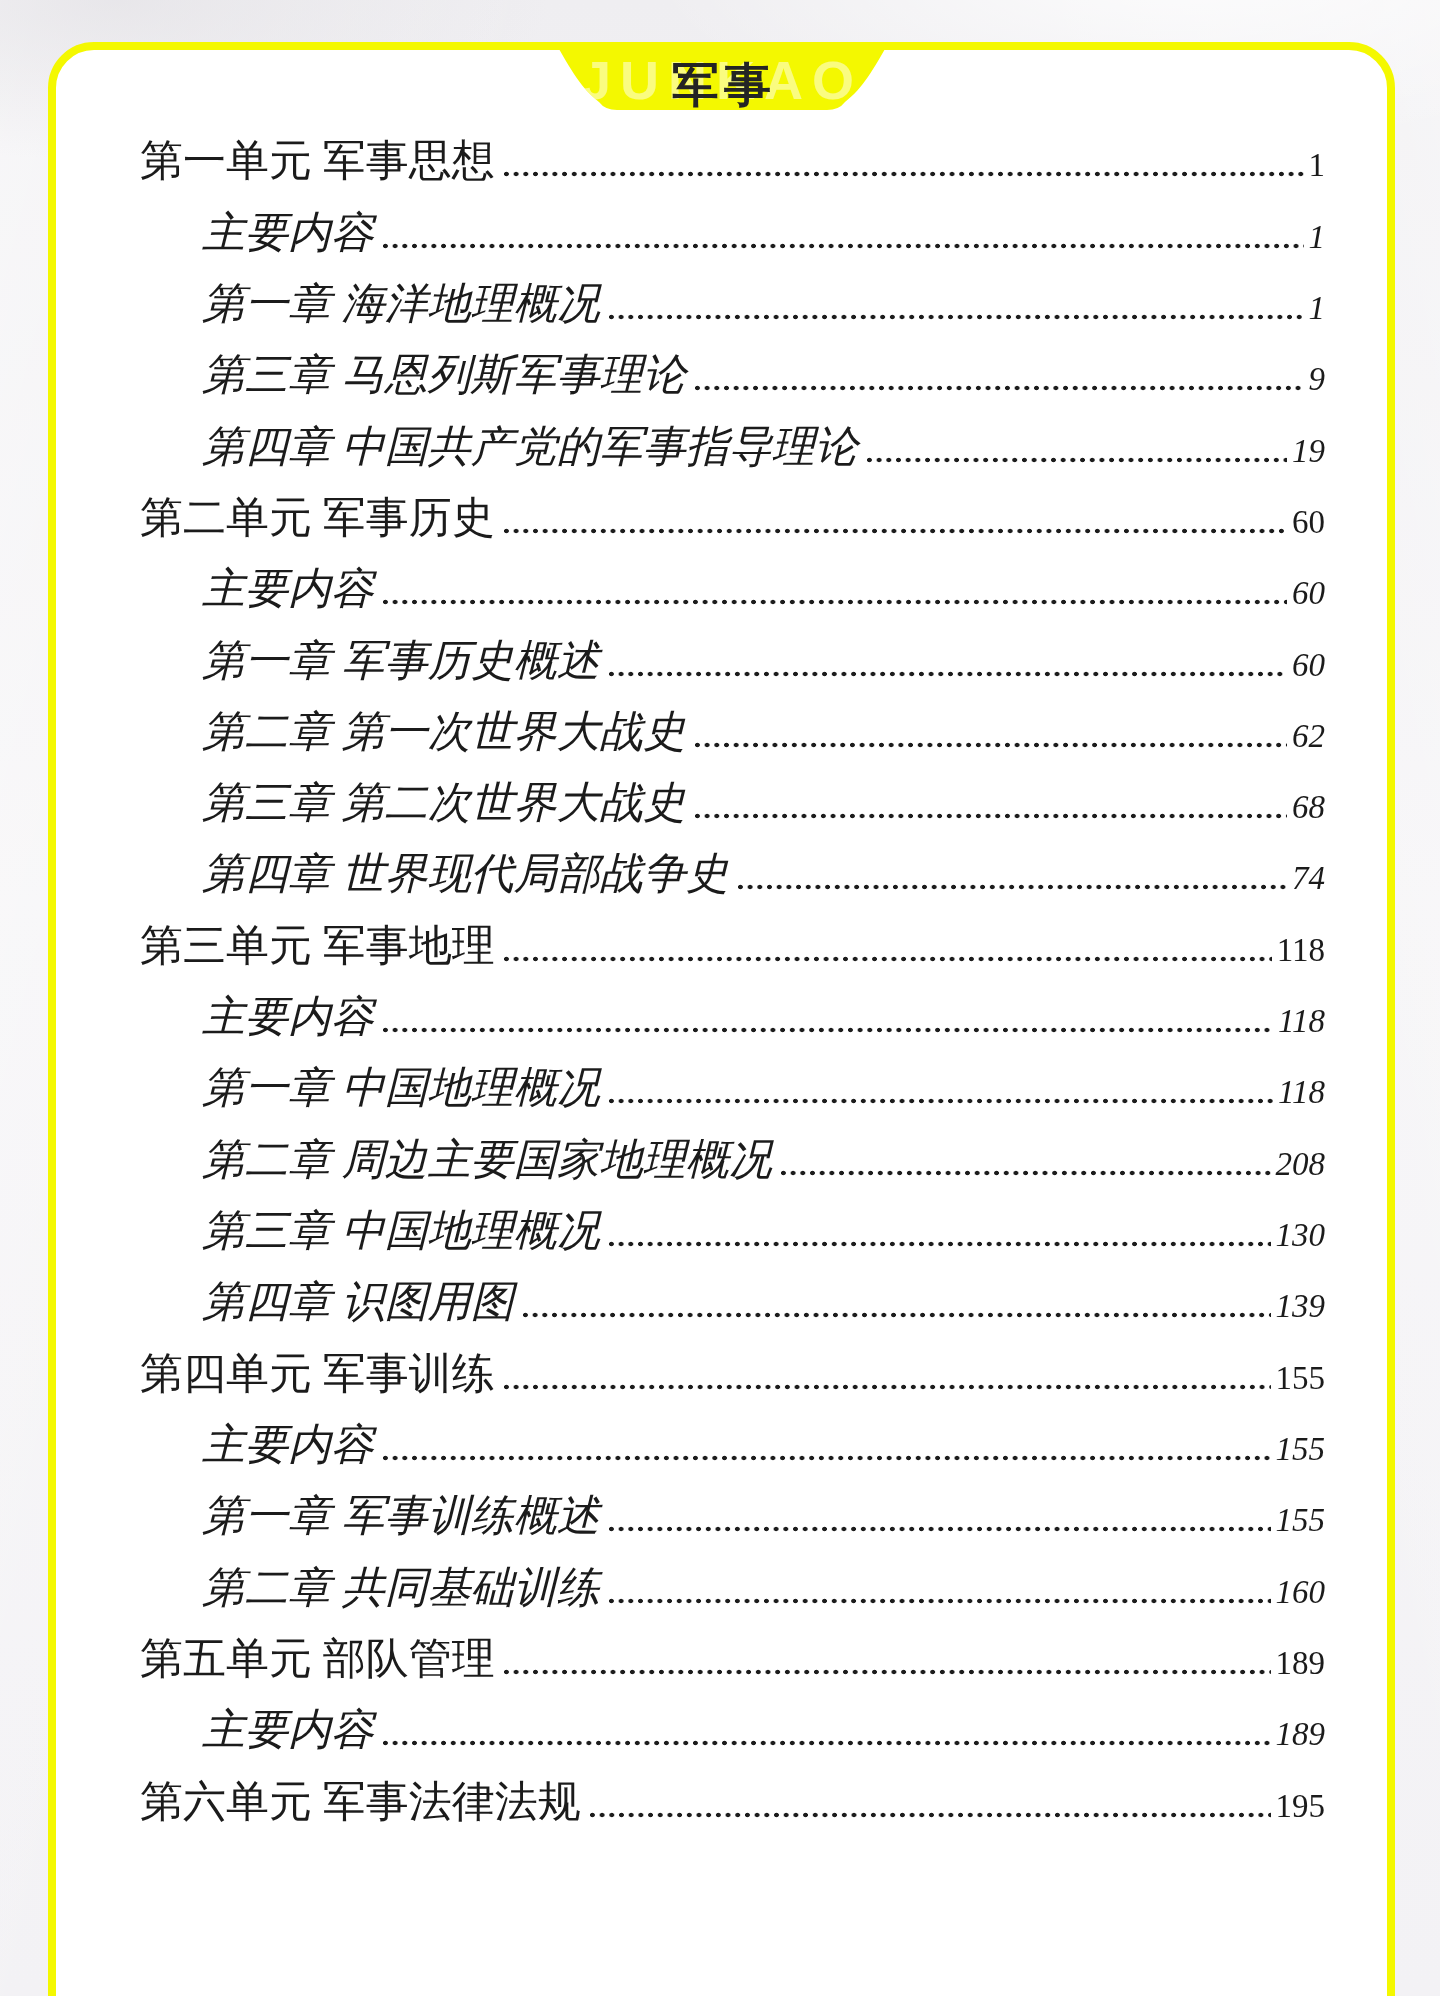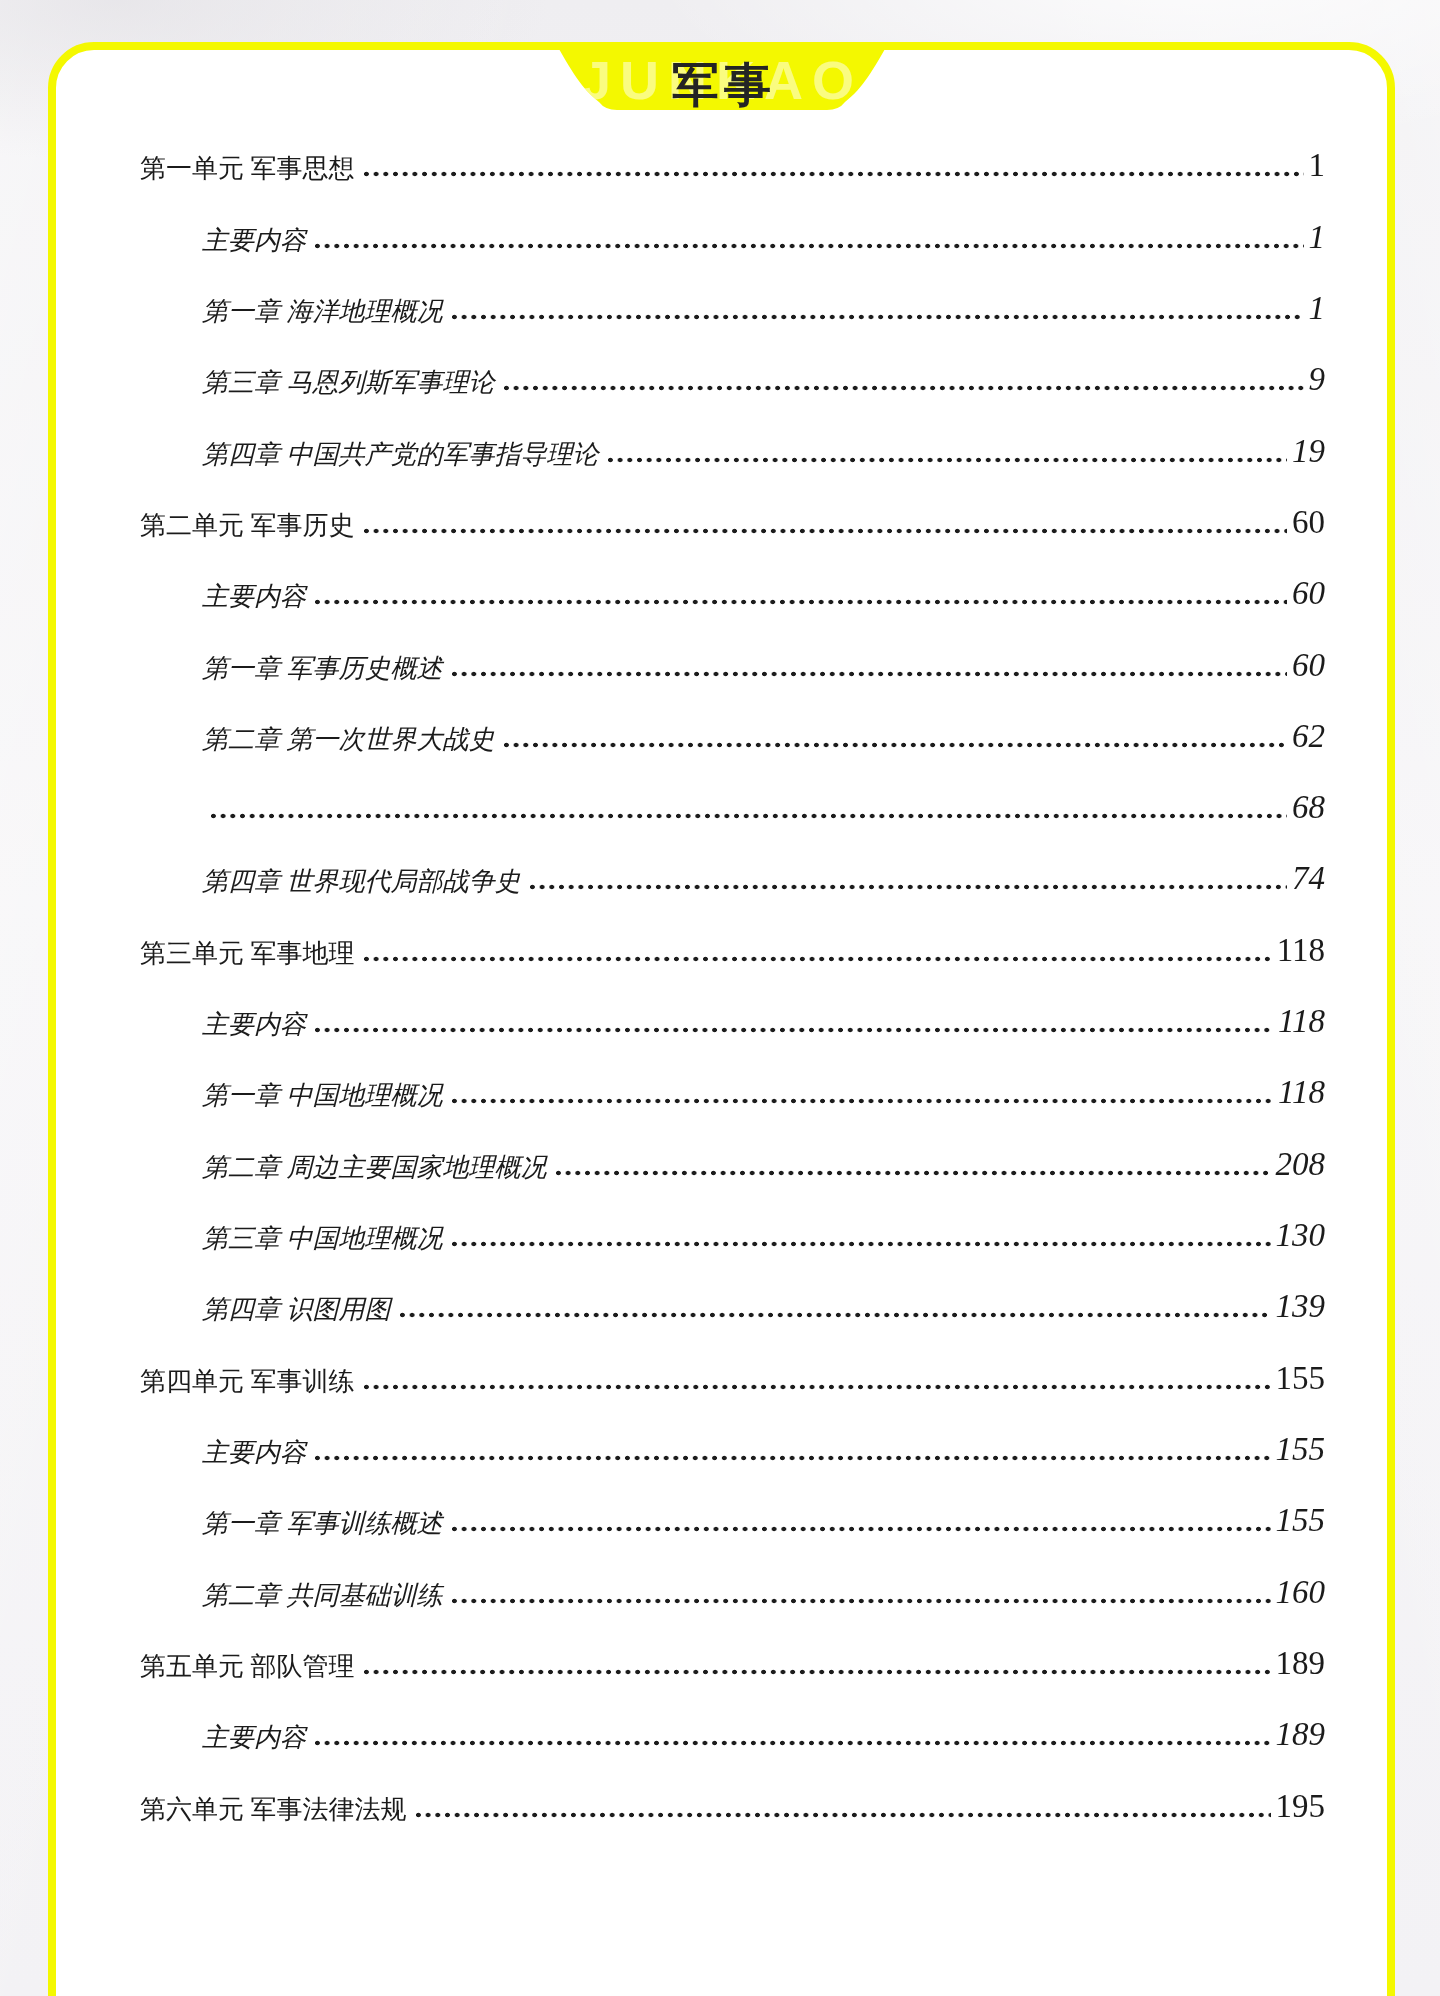--- a/index.html
+++ b/index.html
@@ -44,21 +44,21 @@
     position:absolute;left:84px;right:62px;top:80px;
     display:flex;flex-direction:column;
   }
   .row{
     height:71.32px;box-sizing:border-box;
     display:flex;align-items:flex-end;padding-bottom:19px;
     color:#1b1b1b;
   }
   .row.sub{padding-left:62px;font-style:italic;}
   .lbl{
-    font-size:26px;line-height:1;white-space:pre;flex:0 0 auto;
+    font-size:43px;line-height:1;white-space:pre;flex:0 0 auto;
   }
   .dots{
     flex:1 1 auto;height:6px;margin:0 5px 5px 9px;
     background-image:radial-gradient(circle at 2.4px 3px, #1c1c1c 2.05px, rgba(0,0,0,0) 2.6px);
     background-size:9.7px 6px;background-repeat:repeat-x;background-position:left bottom;
   }
   .pg{
     font-size:33px;line-height:1;flex:0 0 auto;
   }
 </style>
@@ -122,20 +122,21 @@
         <span class="lbl">第一章 军事历史概述</span>
         <span class="dots"></span>
         <span class="pg">60</span>
       </div>
       <div class="row sub">
         <span class="lbl">第二章 第一次世界大战史</span>
         <span class="dots"></span>
         <span class="pg">62</span>
       </div>
       <div class="row sub">
+        <span class="lbl">第三章 第二次世界大战史</span>
         <span class="dots"></span>
         <span class="pg">68</span>
       </div>
       <div class="row sub">
         <span class="lbl">第四章 世界现代局部战争史</span>
         <span class="dots"></span>
         <span class="pg">74</span>
       </div>
       <div class="row unit">
         <span class="lbl">第三单元 军事地理</span>

